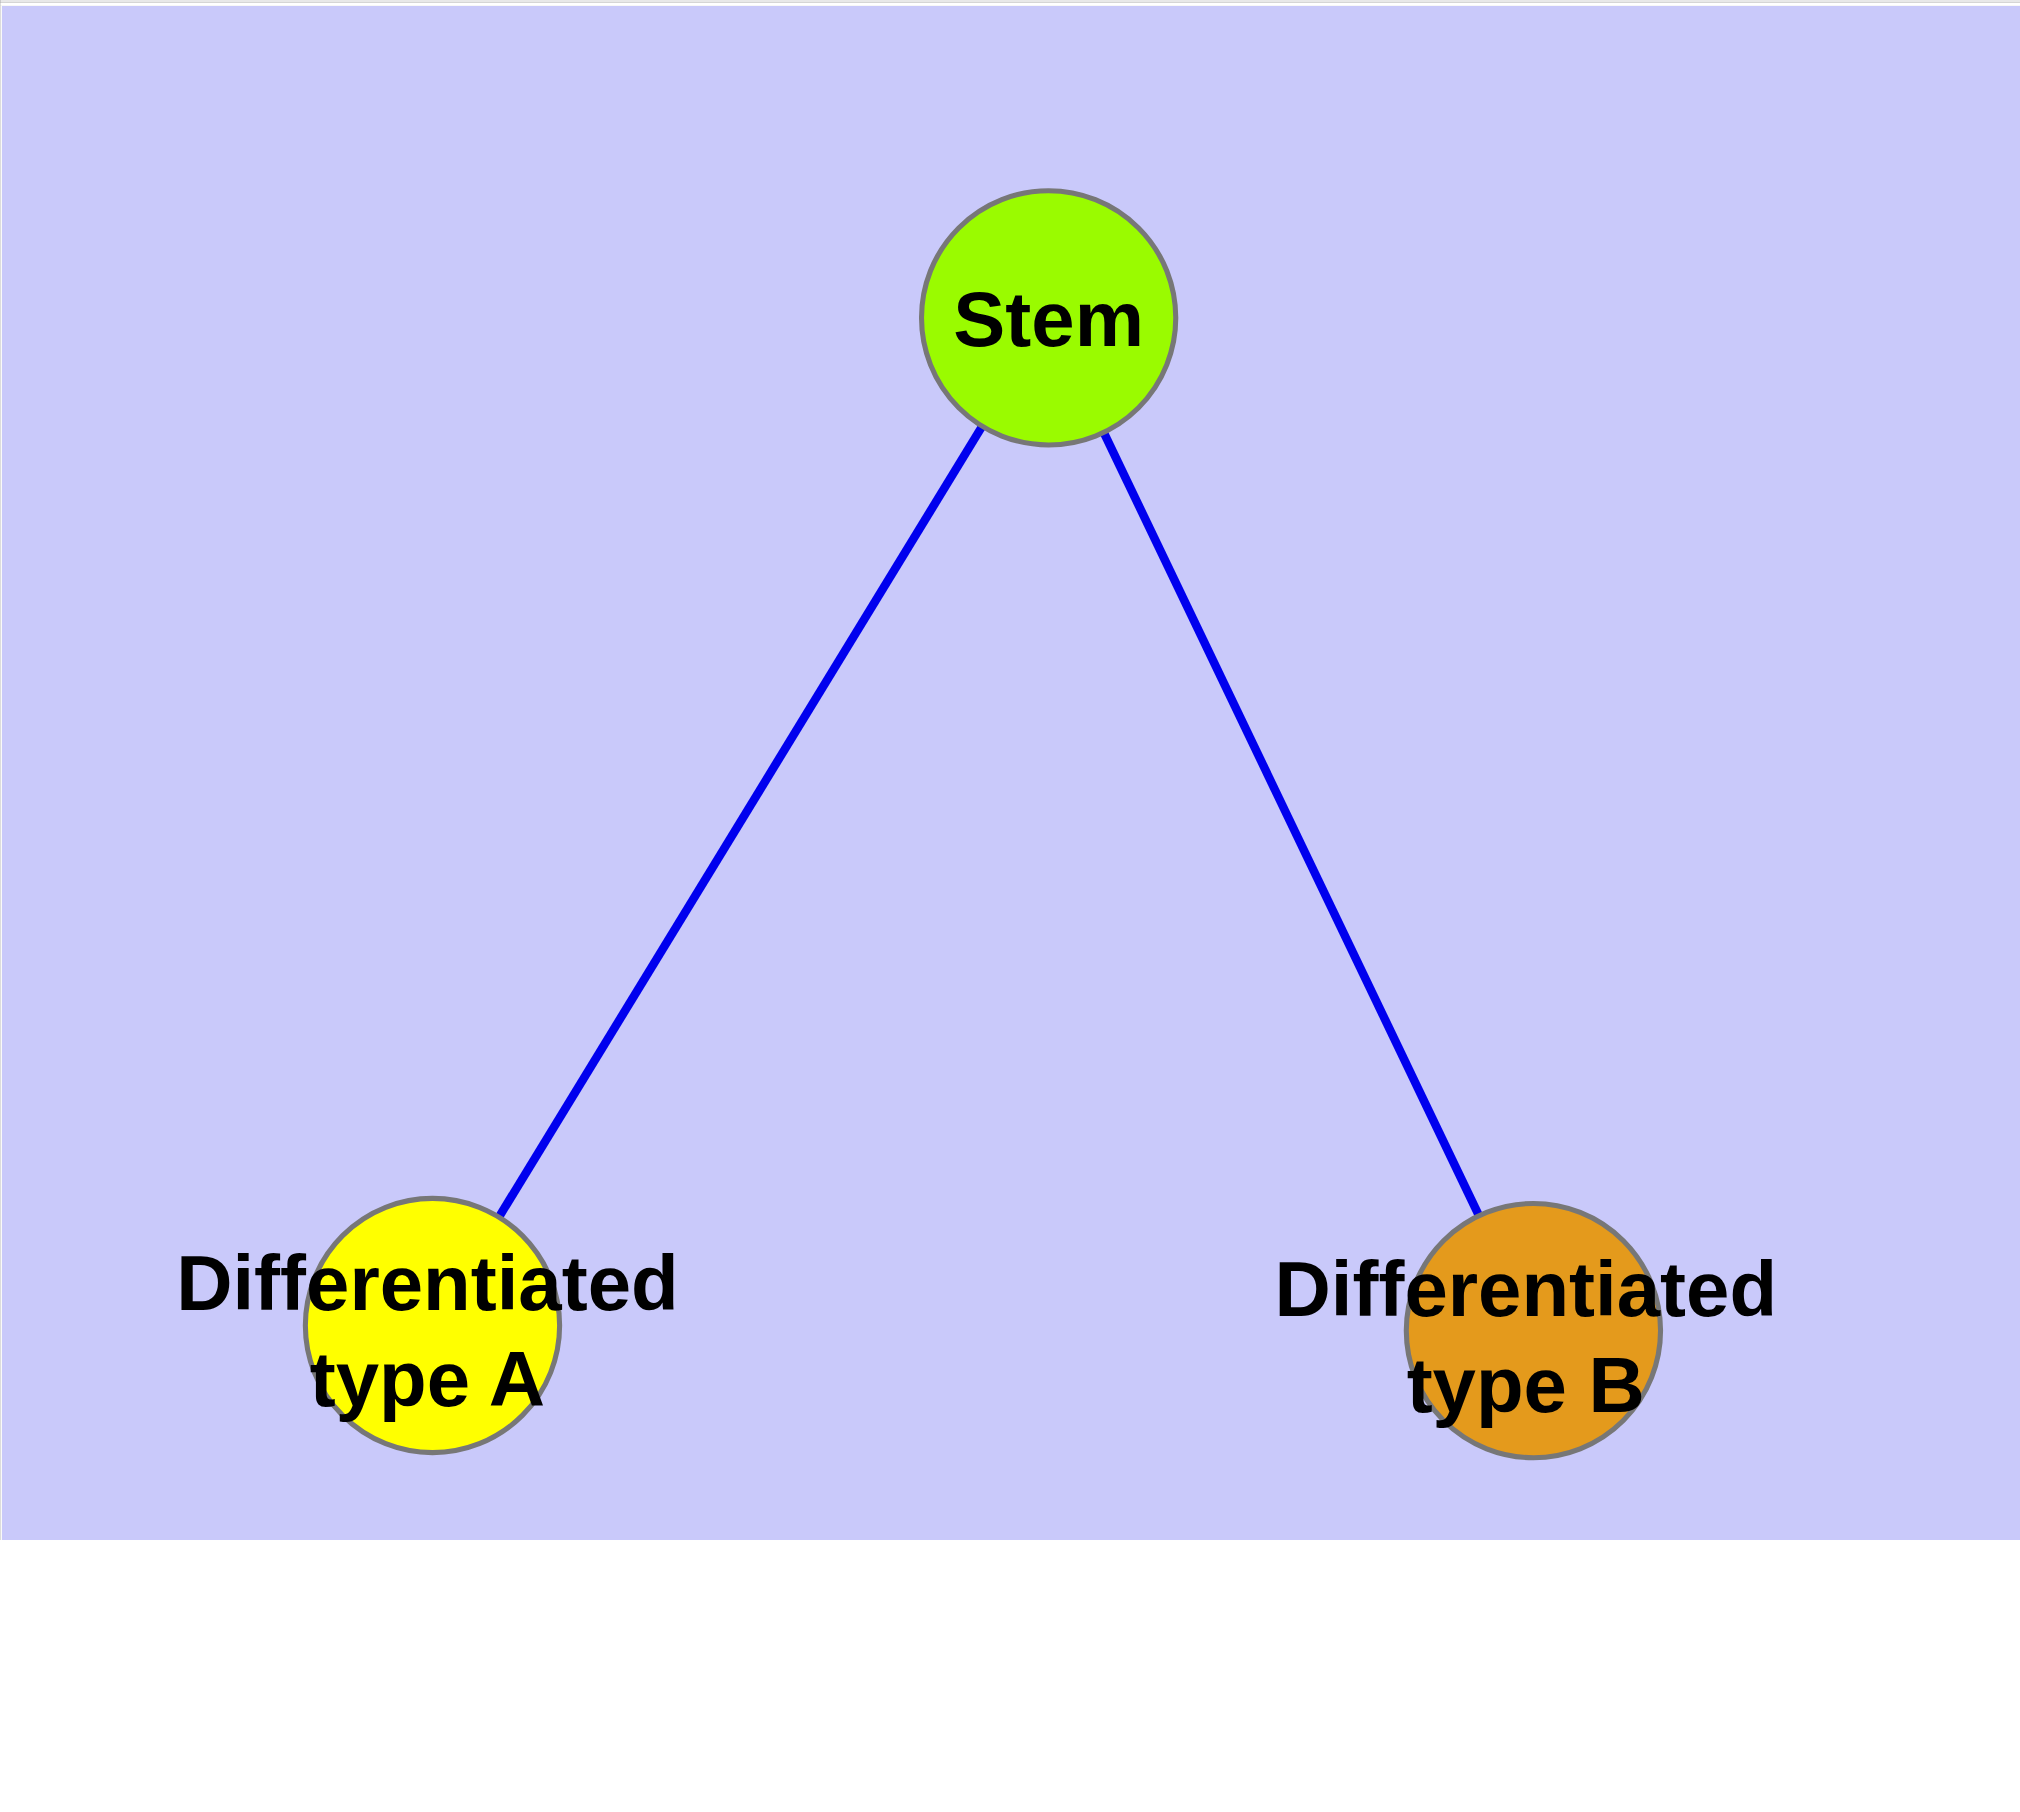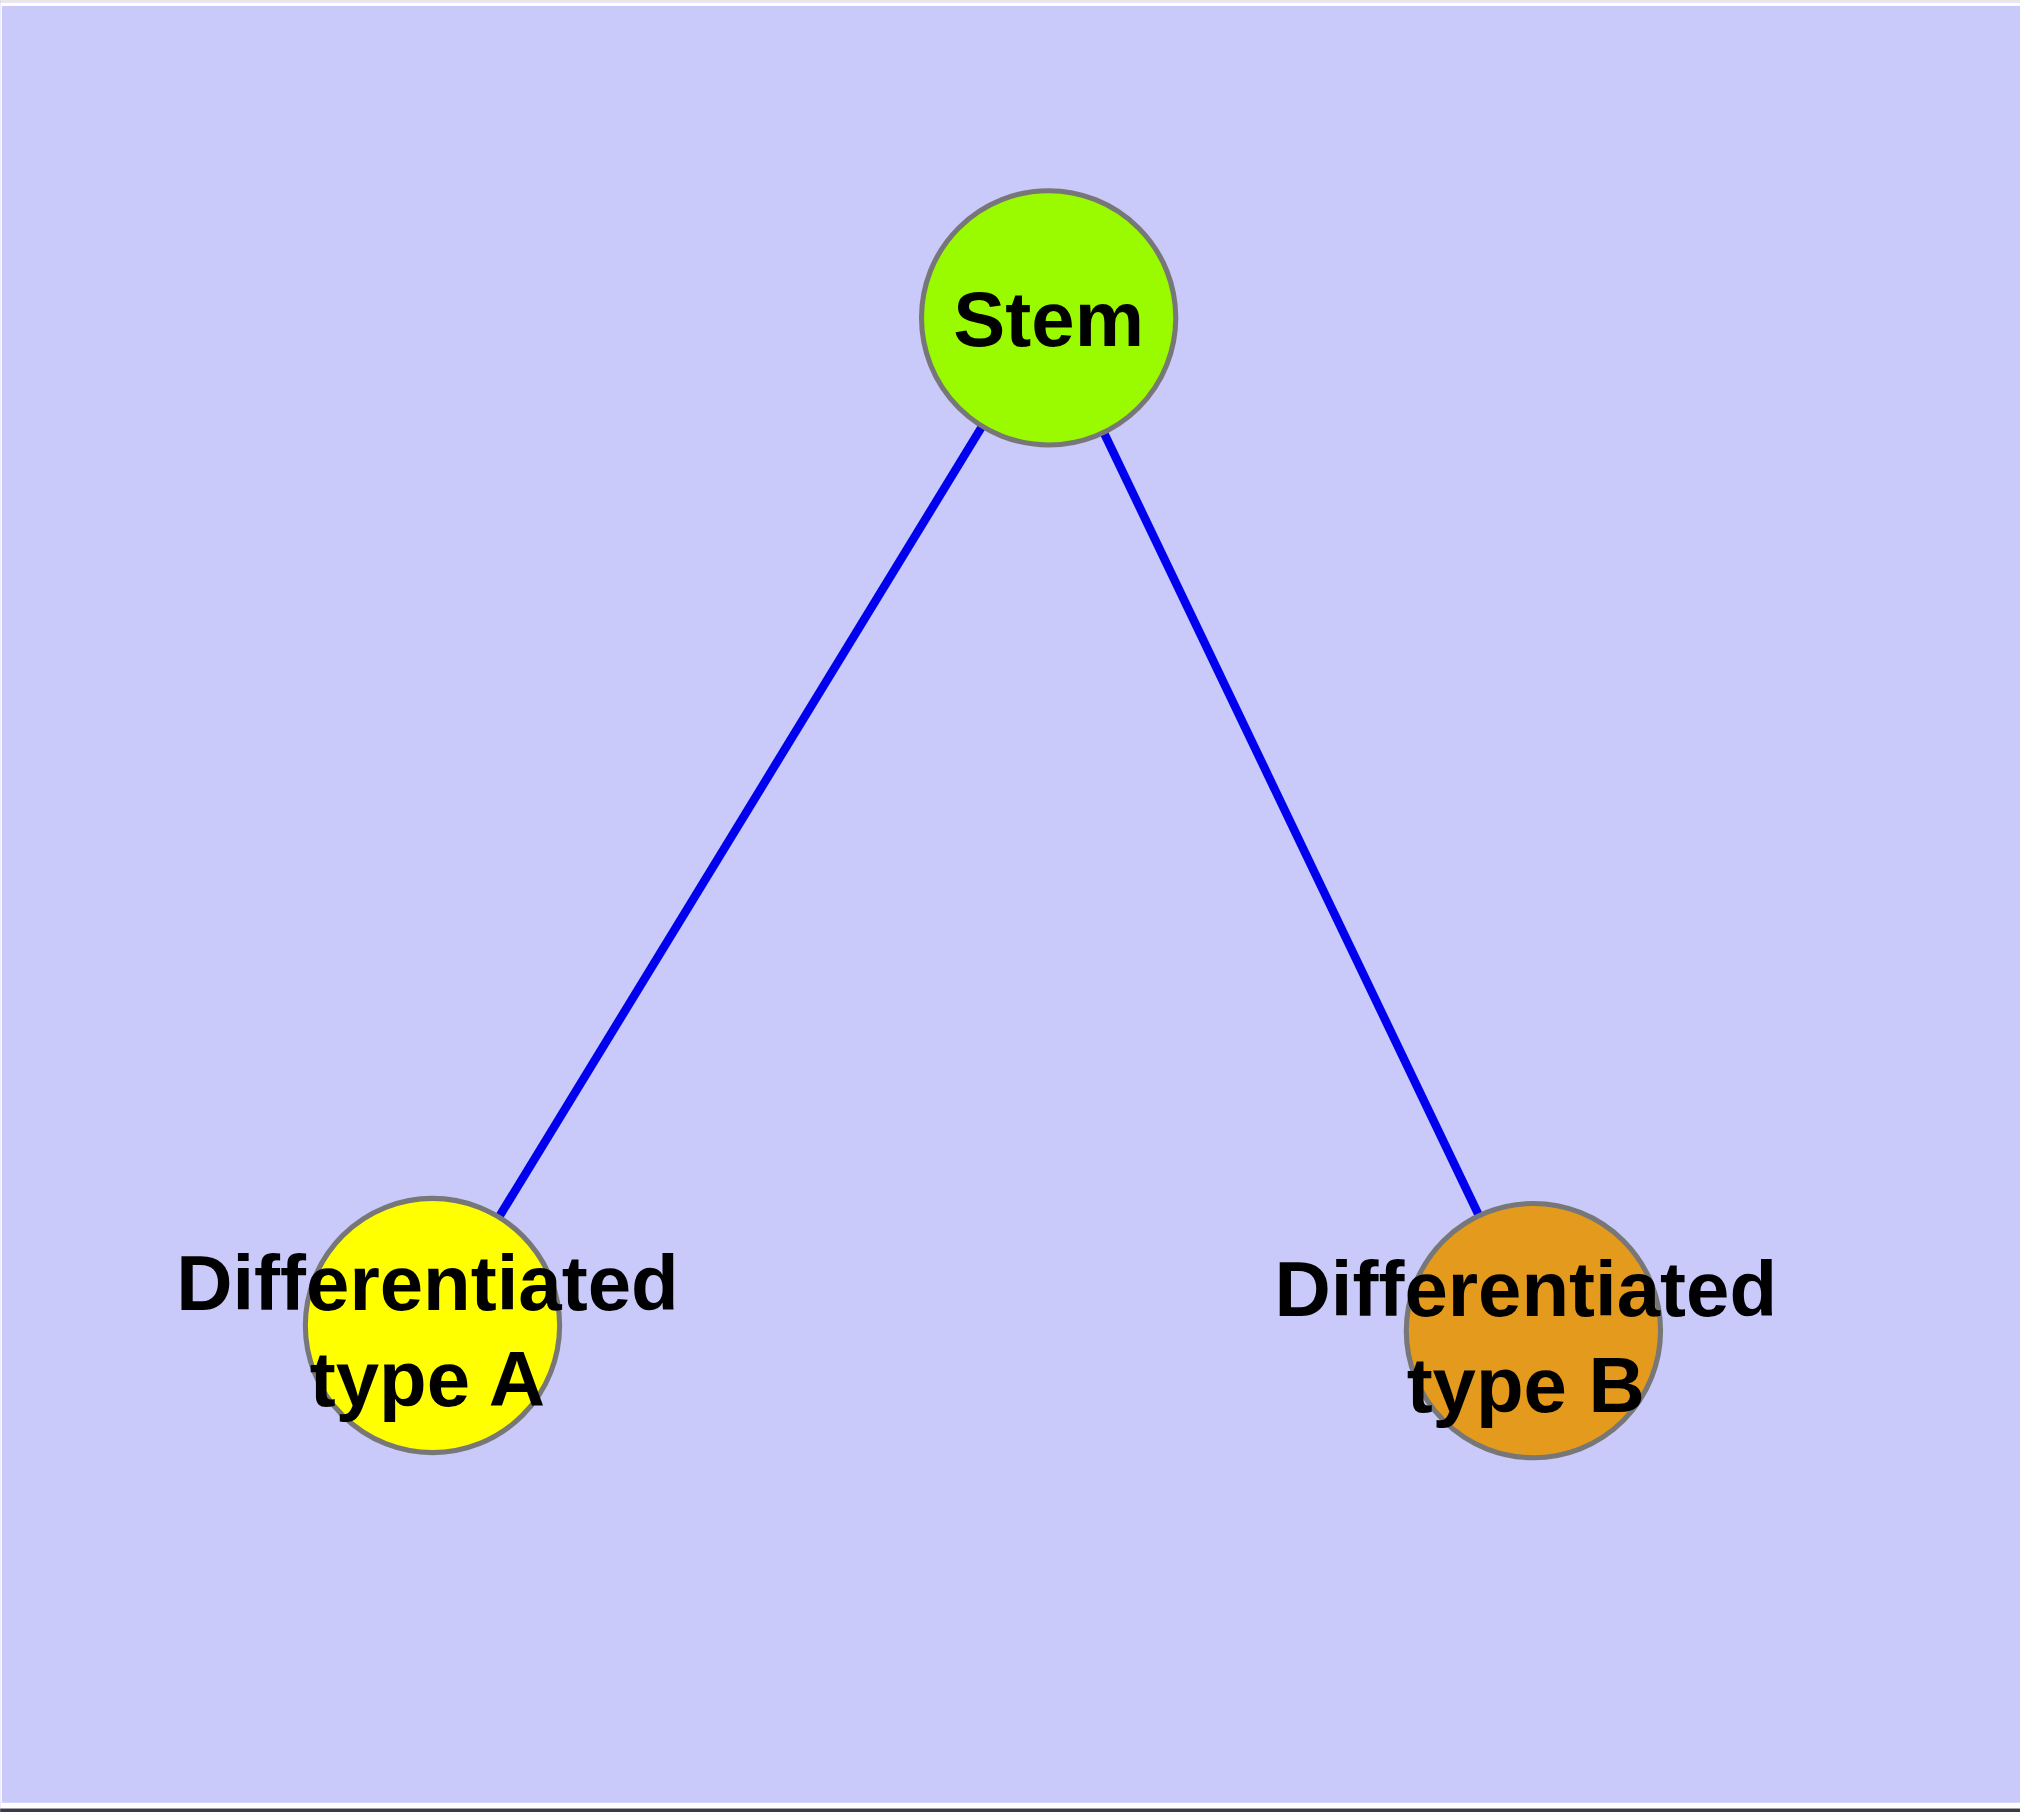--- a/index.html
+++ b/index.html
@@ -4,22 +4,22 @@
 <style>
   html, body {
     margin: 0;
     padding: 0;
     background: #ffffff;
     font-family: "Liberation Sans", sans-serif;
   }
   .stage {
     position: relative;
     width: 2021px;
-    height: 1812px;
-    background: #c4b5fd;
+    height: 1540px;
+    background: #737373;
     overflow: hidden;
   }
   svg.graph-canvas {
     display: block;
     position: absolute;
     left: 0;
     top: 0;
   }
   .node-label {
     font-family: "Liberation Sans", "DejaVu Sans", sans-serif;

